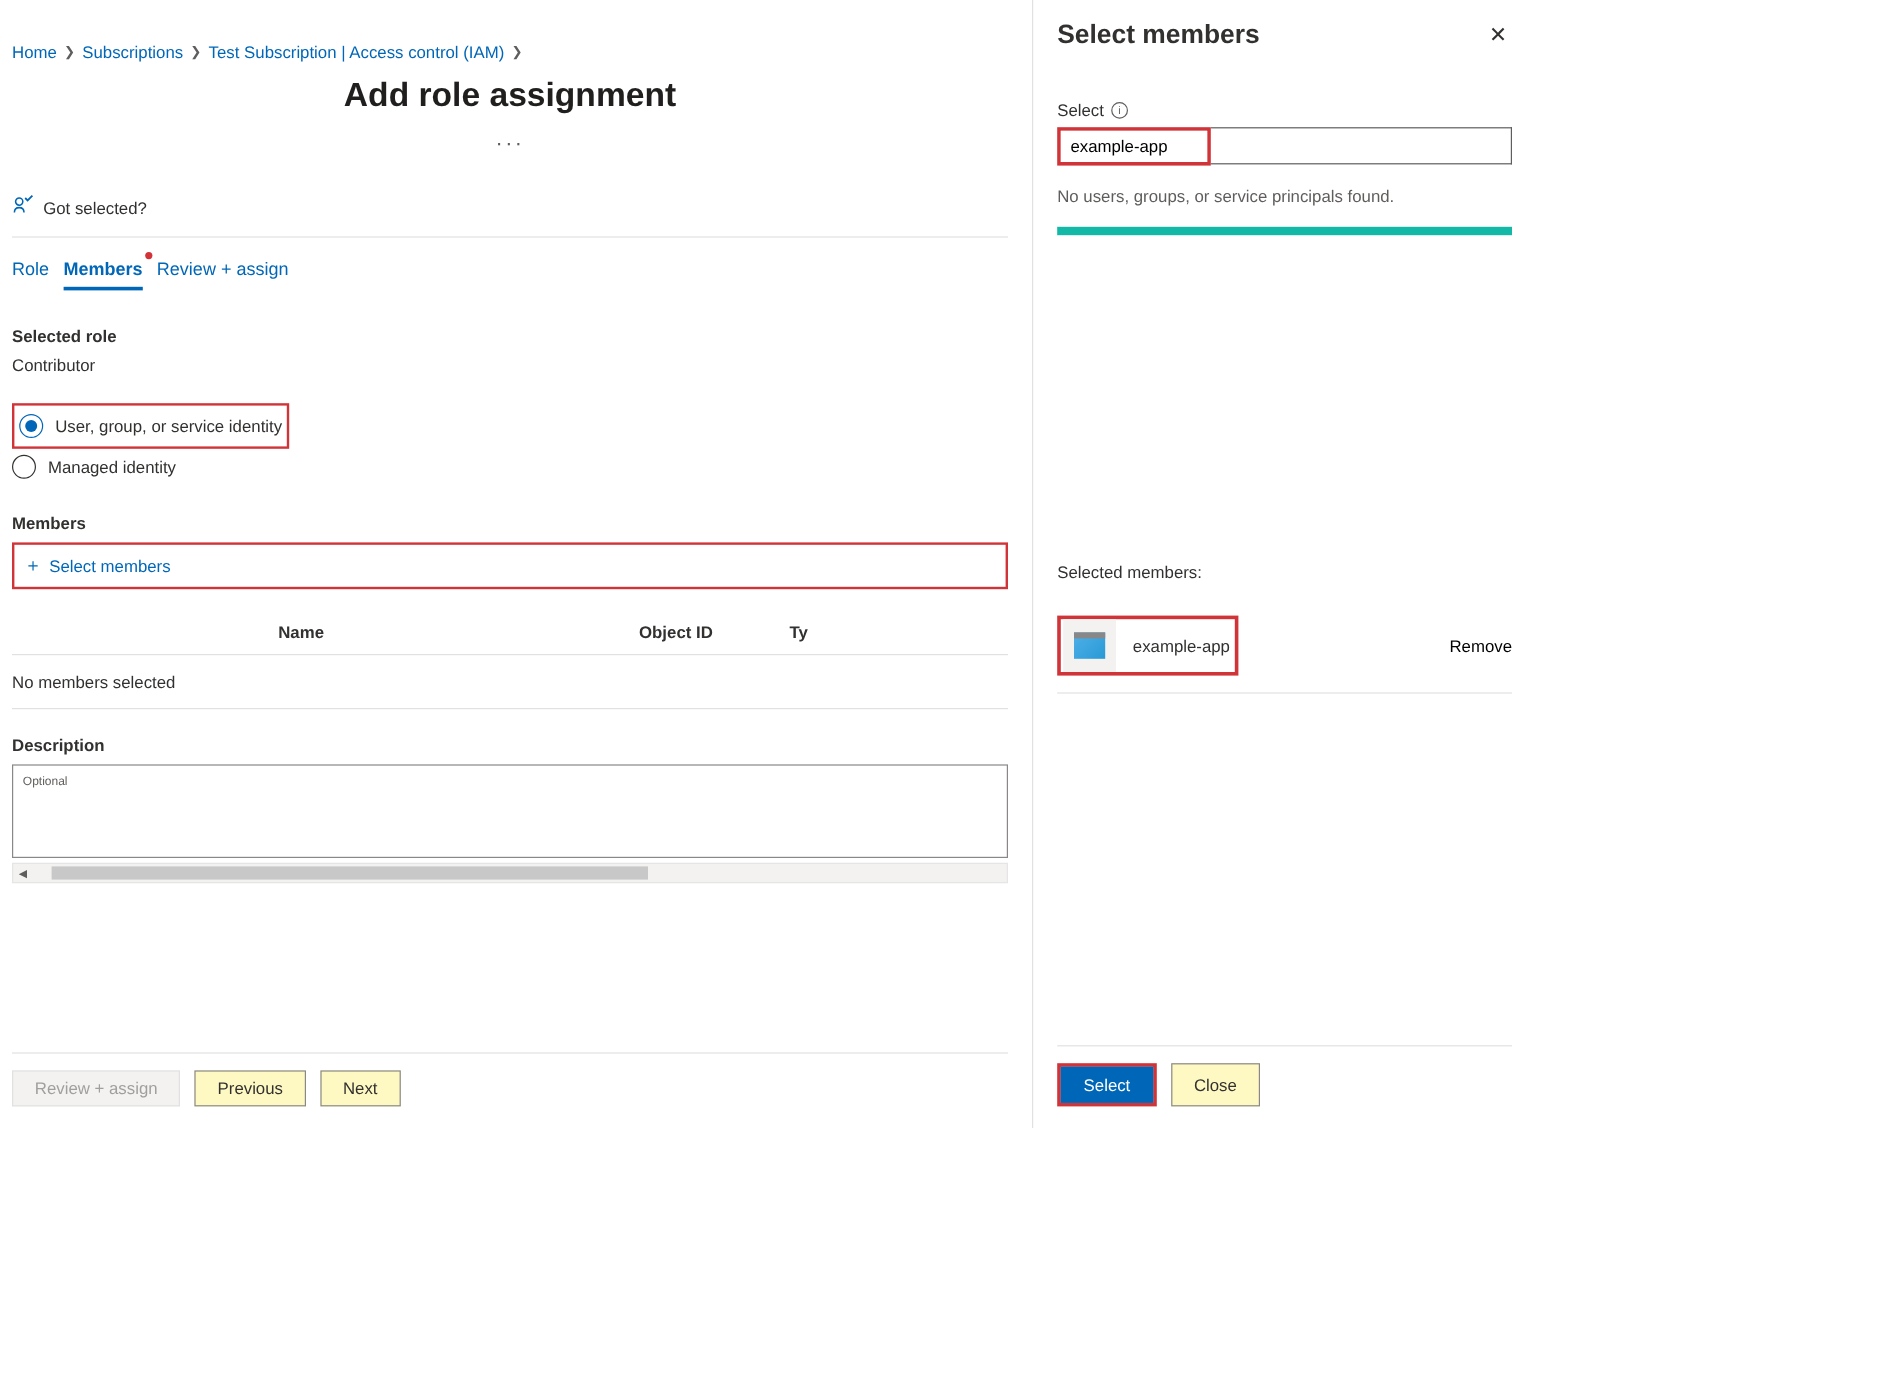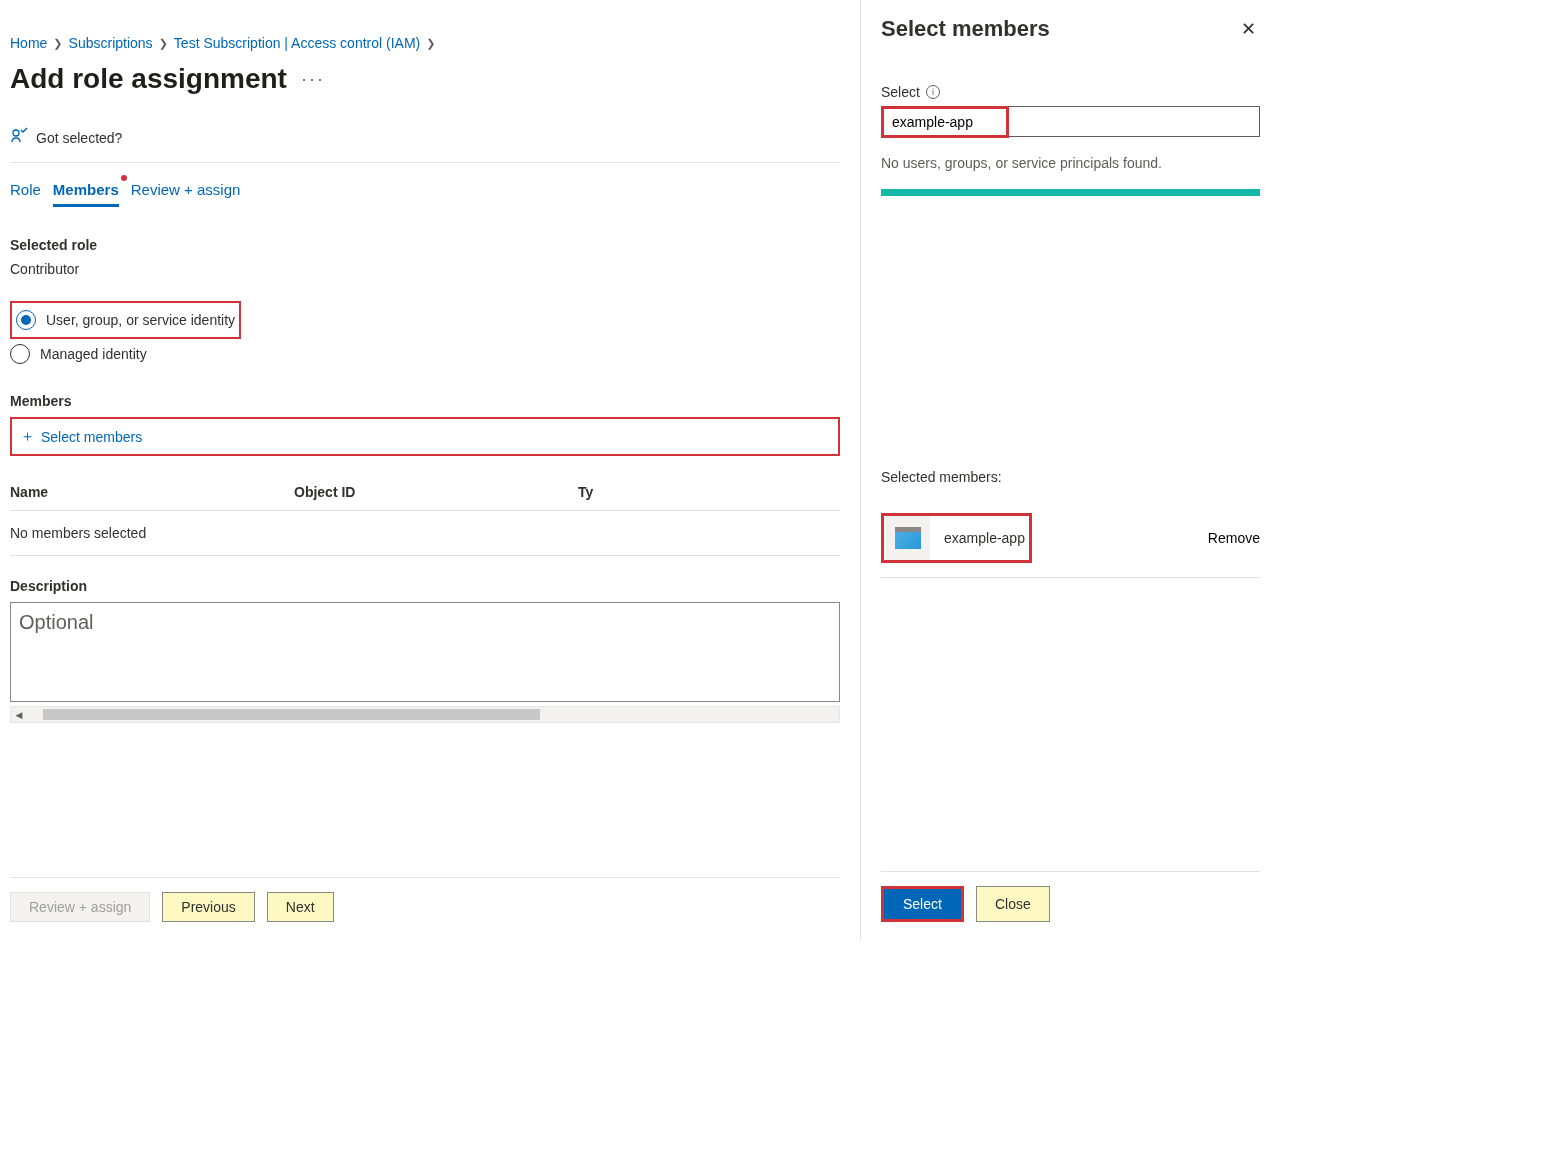--- a/index.html
+++ b/index.html
@@ -28,20 +28,21 @@
       font-size: 14px;
       margin-bottom: 12px;
     }
     .breadcrumb a { color: #0067b8; text-decoration: none; }
     .breadcrumb .chevron { color: #605e5c; font-size: 11px; }
     .page-title-row {
       display: flex;
       align-items: center;
       gap: 14px;
       margin-bottom: 24px;
+      flex-direction: column;
     }
     .page-title {
       font-size: 28px;
       font-weight: 600;
       color: #201f1e;
     }
     .more-dots { color: #605e5c; font-size: 18px; letter-spacing: 2px; cursor: pointer; }
     .feedback-row {
       display: flex;
       align-items: center;
@@ -71,30 +72,30 @@
     .radio-outer.checked { border-color: #0067b8; }
     .radio-inner { width: 10px; height: 10px; border-radius: 50%; background: #0067b8; }
     .highlight-red { border: 2px solid #d13438; display: inline-block; padding: 2px 4px; }
     .link-btn {
       color: #0067b8; display: inline-flex; align-items: center; gap: 6px;
       cursor: pointer; padding: 6px 4px;
     }
     .plus { font-size: 15px; font-weight: 400; }
     .members-table { margin-top: 18px; width: 100%; }
     .table-header {
-      display: flex; gap: 24px; padding: 10px 0; border-bottom: 1px solid #e1e1e1;
-      font-weight: 600; color: #323130;
+      display: flex; gap: 64px; padding: 10px 0; border-bottom: 1px solid #e1e1e1;
+      font-weight: 600; color: #323130; text-align: right;
     }
     .th-name { width: 260px; }
     .th-obj { width: 260px; }
     .table-row { padding: 14px 0; border-bottom: 1px solid #e1e1e1; color: #323130; }
     .desc-label { font-weight: 600; margin-top: 22px; margin-bottom: 8px; }
     .desc-textarea {
-      width: 100%; height: 100px; border: 1px solid #8a8886; padding: 8px;
-      font-family: inherit; font-size: 20px; resize: none;
+      width: 100%; height: 78px; border: 1px solid #8a8886; padding: 8px;
+      font-family: inherit; font-size: 10px; resize: none;
     }
     .desc-textarea::placeholder { color: #605e5c; }
     .footer-buttons {
       margin-top: auto;
       display: flex; gap: 12px; padding: 14px 0 18px 0;
       border-top: 1px solid #e1e1e1;
     }
     .btn {
       padding: 6px 18px; border: 1px solid #8a8886; background: #fef9c3;
       cursor: pointer; font-size: 14px; color: #323130;

